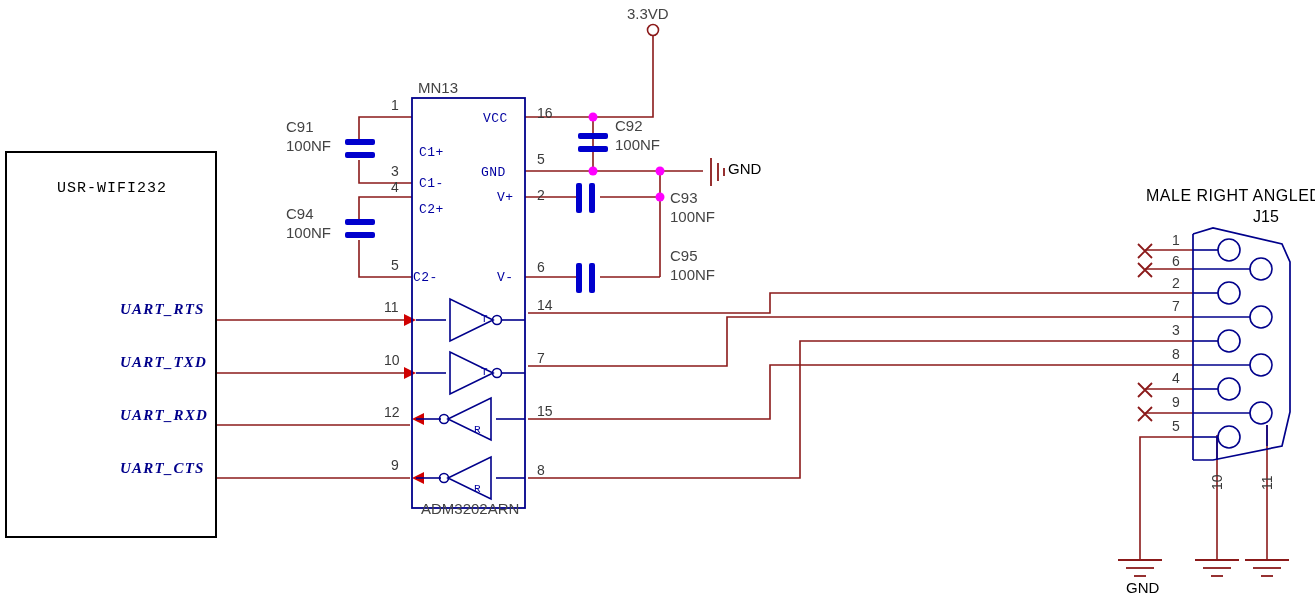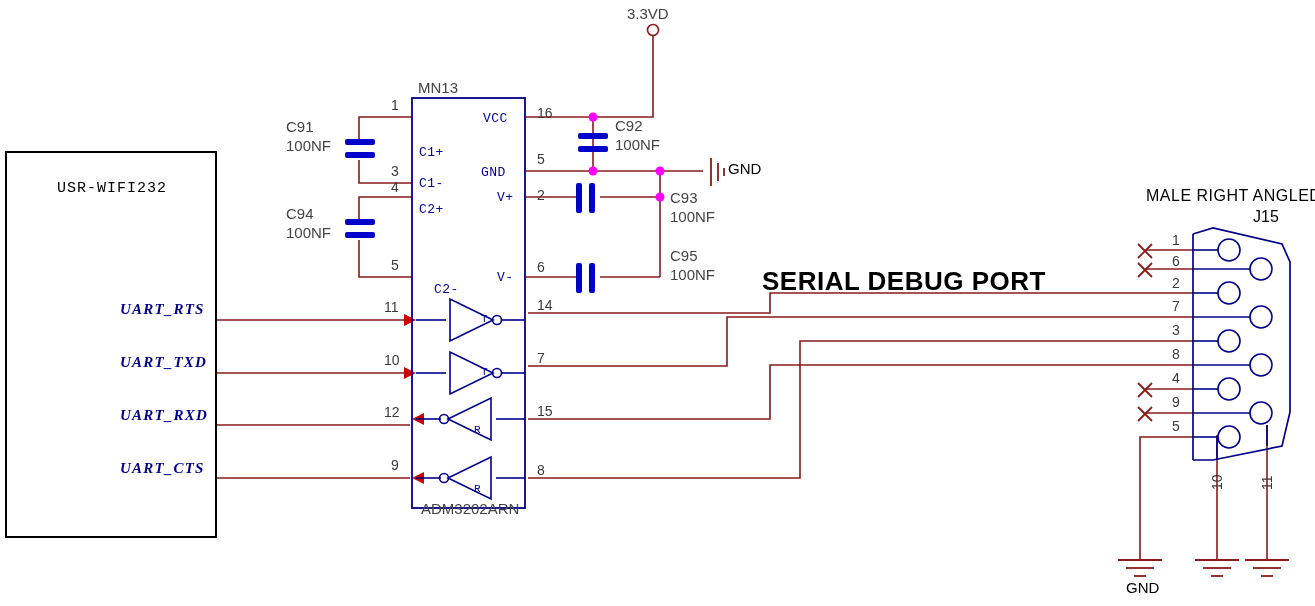--- a/index.html
+++ b/index.html
@@ -215,21 +215,21 @@
   </svg>
 
   <div class="lbl t-box" style="left:57px;top:181px;">USR-WIFI232</div>
 
   <div class="lbl t-gray" style="left:418px;top:80px;">MN13</div>
   <div class="lbl t-gray" style="left:421px;top:501px;">ADM3202ARN</div>
 
   <div class="lbl t-blue-mono" style="left:419px;top:110px;margin-top:36px;">C1+</div>
   <div class="lbl t-blue-mono" style="left:419px;top:177px;">C1-</div>
   <div class="lbl t-blue-mono" style="left:419px;top:203px;">C2+</div>
-  <div class="lbl t-blue-mono" style="left:434px;top:271px;margin-top:12px;">C2-</div>
+  <div class="lbl t-blue-mono" style="left:413px;top:271px;">C2-</div>
 
   <div class="lbl t-blue-mono" style="left:483px;top:112px;text-align:center;">VCC</div>
   <div class="lbl t-blue-mono" style="left:481px;top:166px;">GND</div>
   <div class="lbl t-blue-mono" style="left:497px;top:191px;">V+</div>
   <div class="lbl t-blue-mono" style="left:497px;top:271px;">V-</div>
 
   <div class="lbl t-pin" style="left:391px;top:98px;">1</div>
   <div class="lbl t-pin" style="left:391px;top:164px;">3</div>
   <div class="lbl t-pin" style="left:391px;top:180px;">4</div>
   <div class="lbl t-pin" style="left:391px;top:258px;">5</div>
@@ -268,21 +268,20 @@
   <div class="lbl t-gray" style="left:670px;top:267px;">100NF</div>
 
   <div class="lbl t-blk" style="left:728px;top:161px;">GND</div>
   <div class="lbl t-blk" style="left:1126px;top:580px;">GND</div>
 
   <div class="lbl t-sig" style="left:120px;top:302px;">UART_RTS</div>
   <div class="lbl t-sig" style="left:120px;top:355px;">UART_TXD</div>
   <div class="lbl t-sig" style="left:120px;top:408px;">UART_RXD</div>
   <div class="lbl t-sig" style="left:120px;top:461px;">UART_CTS</div>
 
-  <div class="lbl t-title" style="left:762px;top:268px;">SERIAL DEBUG PORT</div>
 
   <div class="lbl t-blk" style="left:1146px;top:188px;font-size:16px;letter-spacing:0.5px;">MALE RIGHT ANGLED</div>
   <div class="lbl t-blk" style="left:1253px;top:209px;font-size:16px;">J15</div>
 
   <div class="lbl t-pin" style="left:1172px;top:233px;">1</div>
   <div class="lbl t-pin" style="left:1172px;top:254px;">6</div>
   <div class="lbl t-pin" style="left:1172px;top:276px;">2</div>
   <div class="lbl t-pin" style="left:1172px;top:299px;">7</div>
   <div class="lbl t-pin" style="left:1172px;top:323px;">3</div>
   <div class="lbl t-pin" style="left:1172px;top:347px;">8</div>

